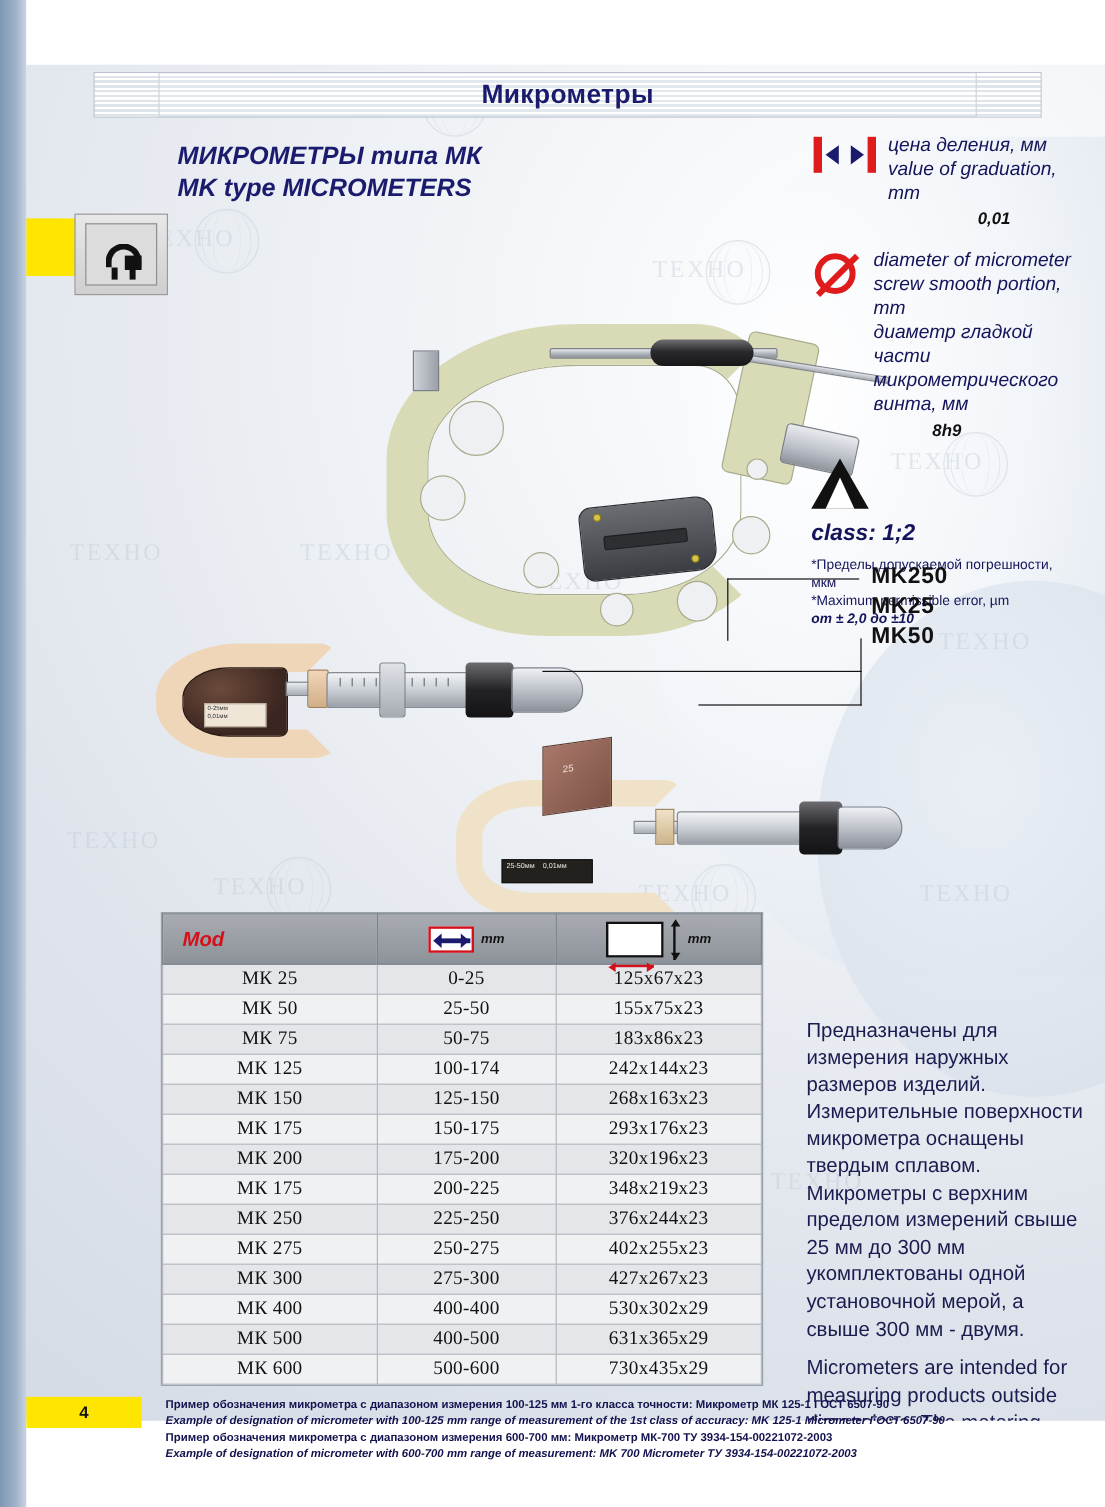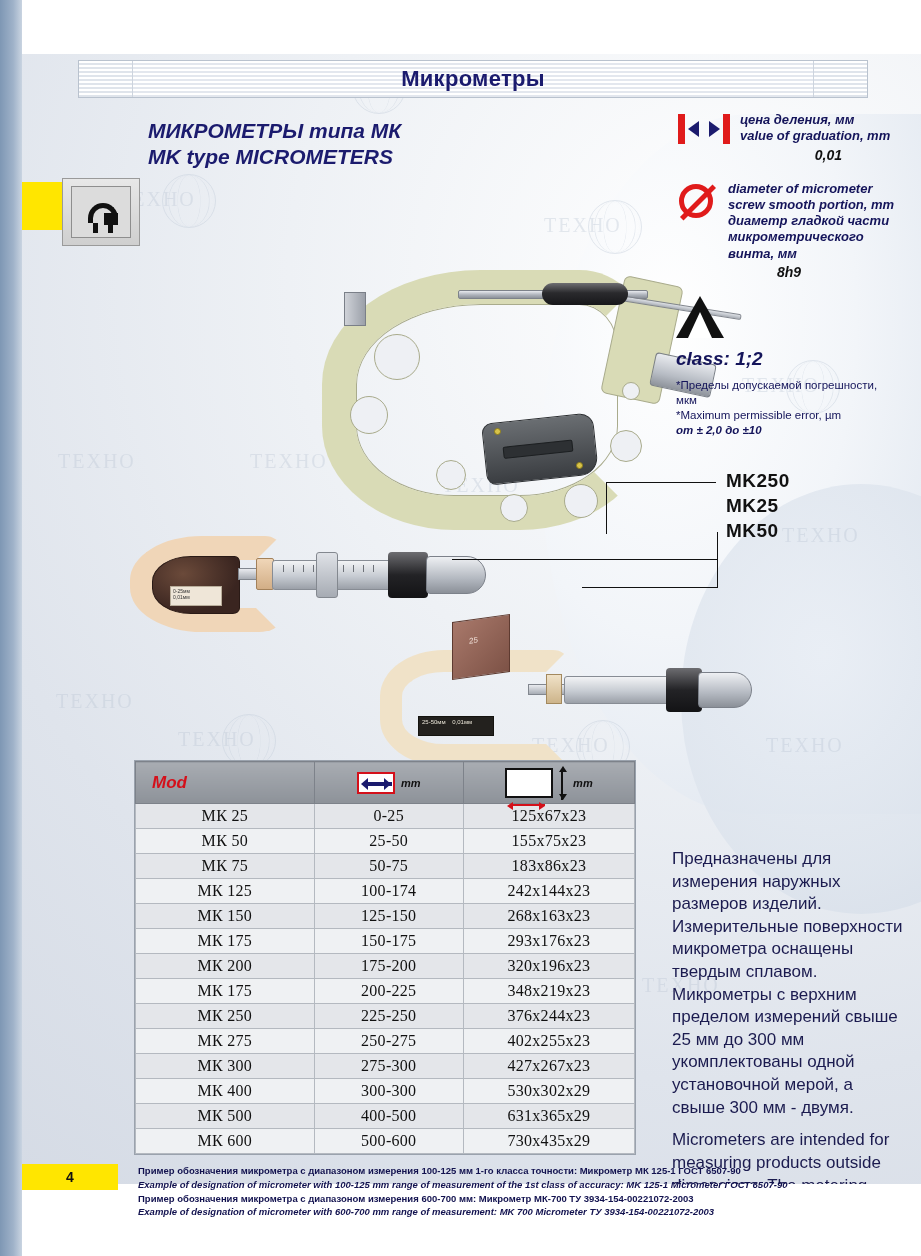--- a/index.html
+++ b/index.html
@@ -113,21 +113,21 @@
   #iconbox .mag:before { left:0; }
   #iconbox .mag:after  { right:0; }
   #iconbox .sq {
     position:absolute; right:12px; bottom:12px; width:14px; height:12px;
     background:#111;
   }
 
   
   #specs { position:absolute; left:676px; top:112px; width:222px; }
   .spec { position:relative; margin-bottom:14px; padding-left:0; }
-  .spec .txt { font-size:13px; font-style:italic; color:#14145a; line-height:1.25;font-weight:bold; }
+  .spec .txt { font-size:16px; font-style:italic; color:#14145a; line-height:1.25; }
   .spec .val { font-size:14px; font-weight:bold; font-style:italic; color:#111; text-align:left; margin-top:2px; }
   .spec.row { display:flex; gap:8px; align-items:flex-start; }
   .spec.row .body { flex:1; }
 
   
   .sym-grad { position:relative; width:56px; height:34px; }
   .sym-grad .bar { position:absolute; top:2px; width:7px; height:30px; background:#e01b1b; }
   .sym-grad .bar.l { left:2px; }
   .sym-grad .bar.r { right:2px; }
   .sym-grad .arrL, .sym-grad .arrR {
@@ -621,21 +621,21 @@
             <td class="c1">250-275</td>
             <td class="c2">402x255x23</td>
           </tr>
         <tr>
             <td class="c0">МК 300</td>
             <td class="c1">275-300</td>
             <td class="c2">427x267x23</td>
           </tr>
         <tr>
             <td class="c0">МК 400</td>
-            <td class="c1">300-300</td>
+            <td class="c1">400-400</td>
             <td class="c2">530x302x29</td>
           </tr>
         <tr>
             <td class="c0">МК 500</td>
             <td class="c1">400-500</td>
             <td class="c2">631x365x29</td>
           </tr>
         <tr>
             <td class="c0">МК 600</td>
             <td class="c1">500-600</td>

